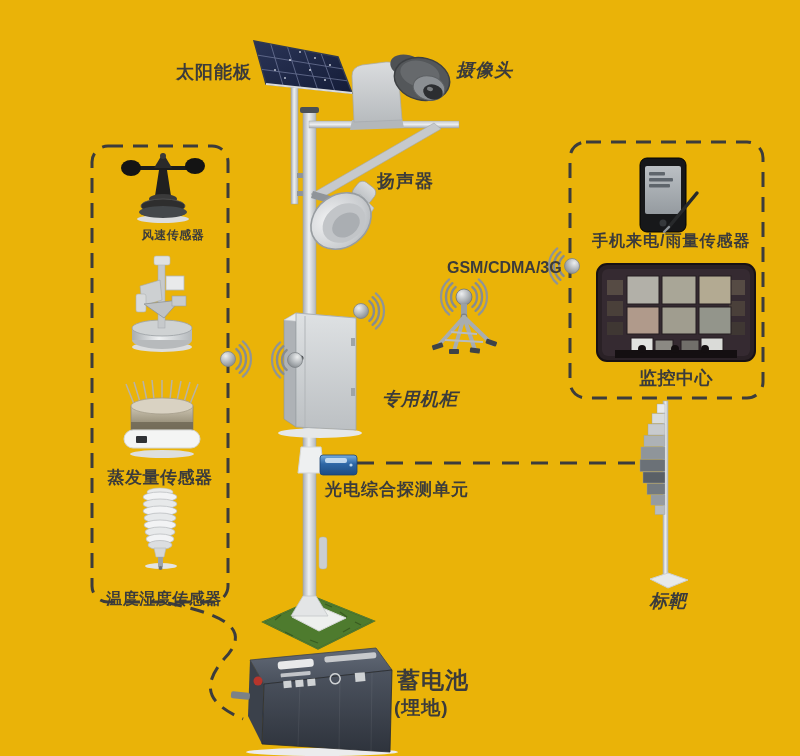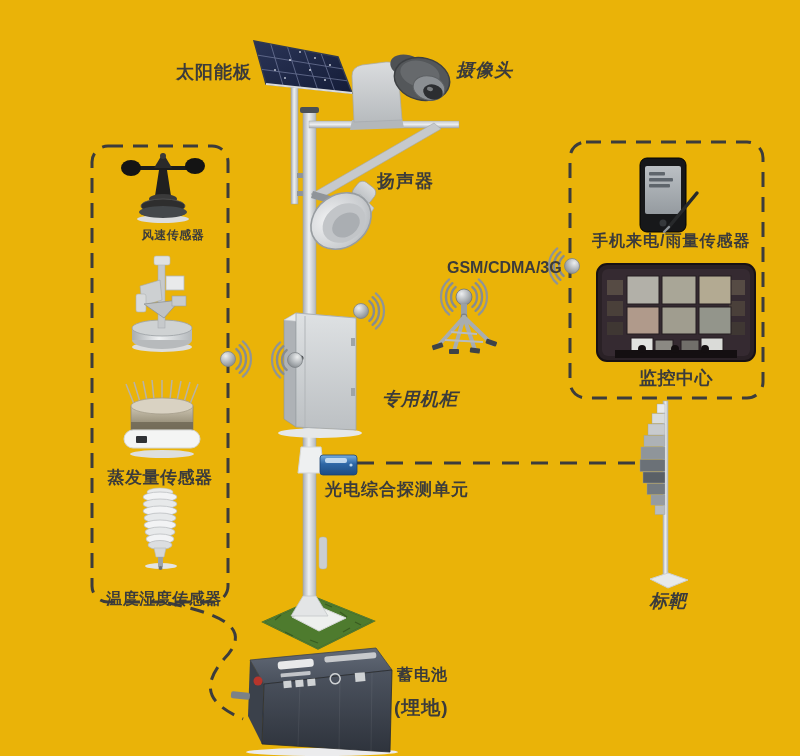--- a/index.html
+++ b/index.html
@@ -19,21 +19,21 @@
   #lbl-wind{left:92px;top:227px;width:162px;font-size:12px;}
   #lbl-rain{left:92px;top:353px;width:136px;font-size:17px;}
   #lbl-evap{left:92px;top:466px;width:136px;font-size:17px;}
   #lbl-temp{left:88px;top:565px;width:152px;font-size:16px;margin-top:24px;}
   #lbl-cabinet{left:382px;top:387px;font-style:italic;}
   #lbl-gsm{left:419px;top:259px;font-size:16px;font-weight:700;letter-spacing:0;margin-left:28px;}
   #lbl-photo{left:325px;top:478px;font-size:17px;text-align:right;}
   #lbl-phone{left:592px;top:231px;font-size:16px;}
   #lbl-monitor{left:597px;top:366px;width:158px;}
   #lbl-target{left:628px;top:589px;width:80px;font-style:italic;}
-  #lbl-battery{left:397px;top:665px;font-size:16px;}
+  #lbl-battery{left:397px;top:665px;font-size:23px;}
   #lbl-battery-sub{left:394px;top:695px;font-size:19px;}
 </style>
 </head>
 <body>
 
 <div id="stage">
 
 <svg id="gfx" width="800" height="756" viewBox="0 0 800 756">
   <defs>
     <linearGradient id="gPole" x1="0" y1="0" x2="1" y2="0">

